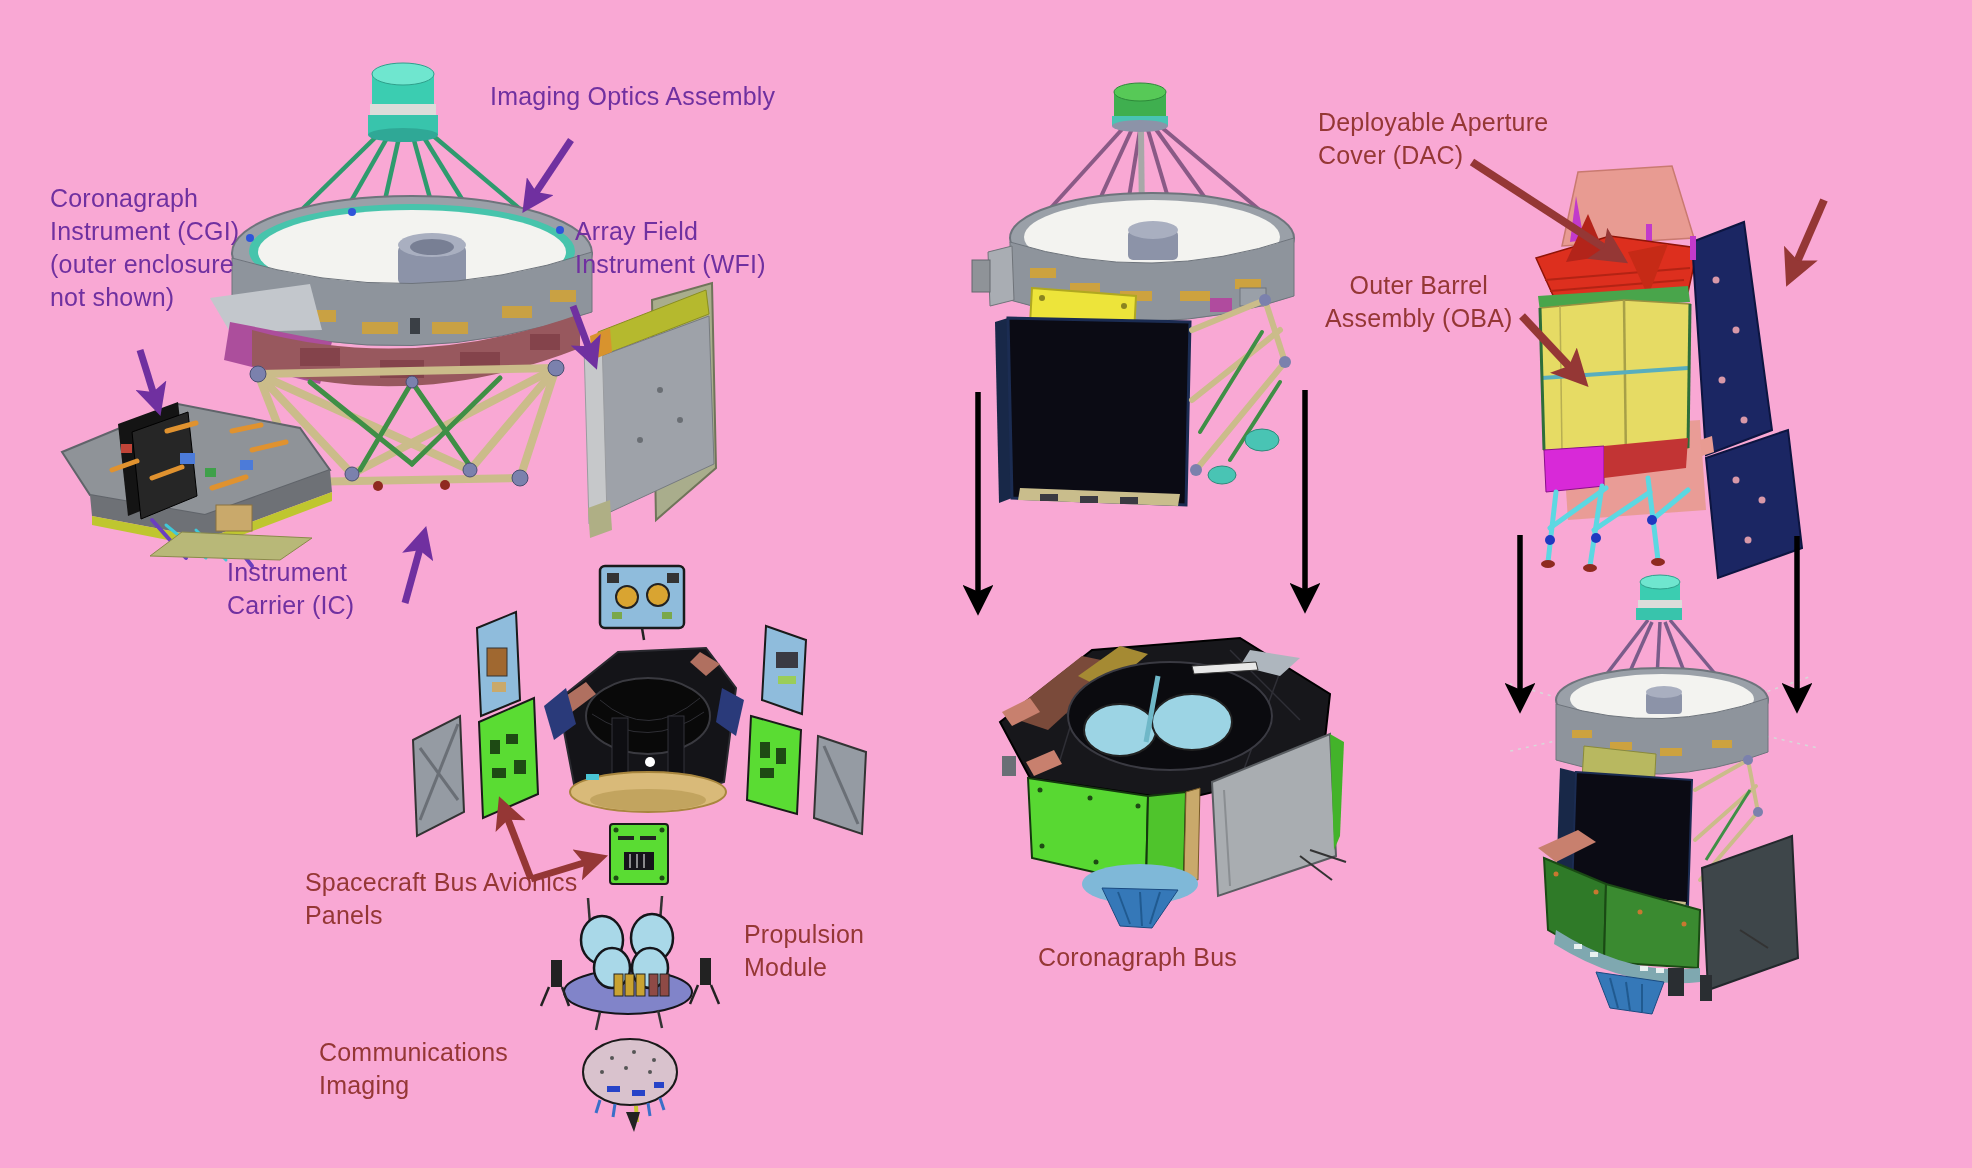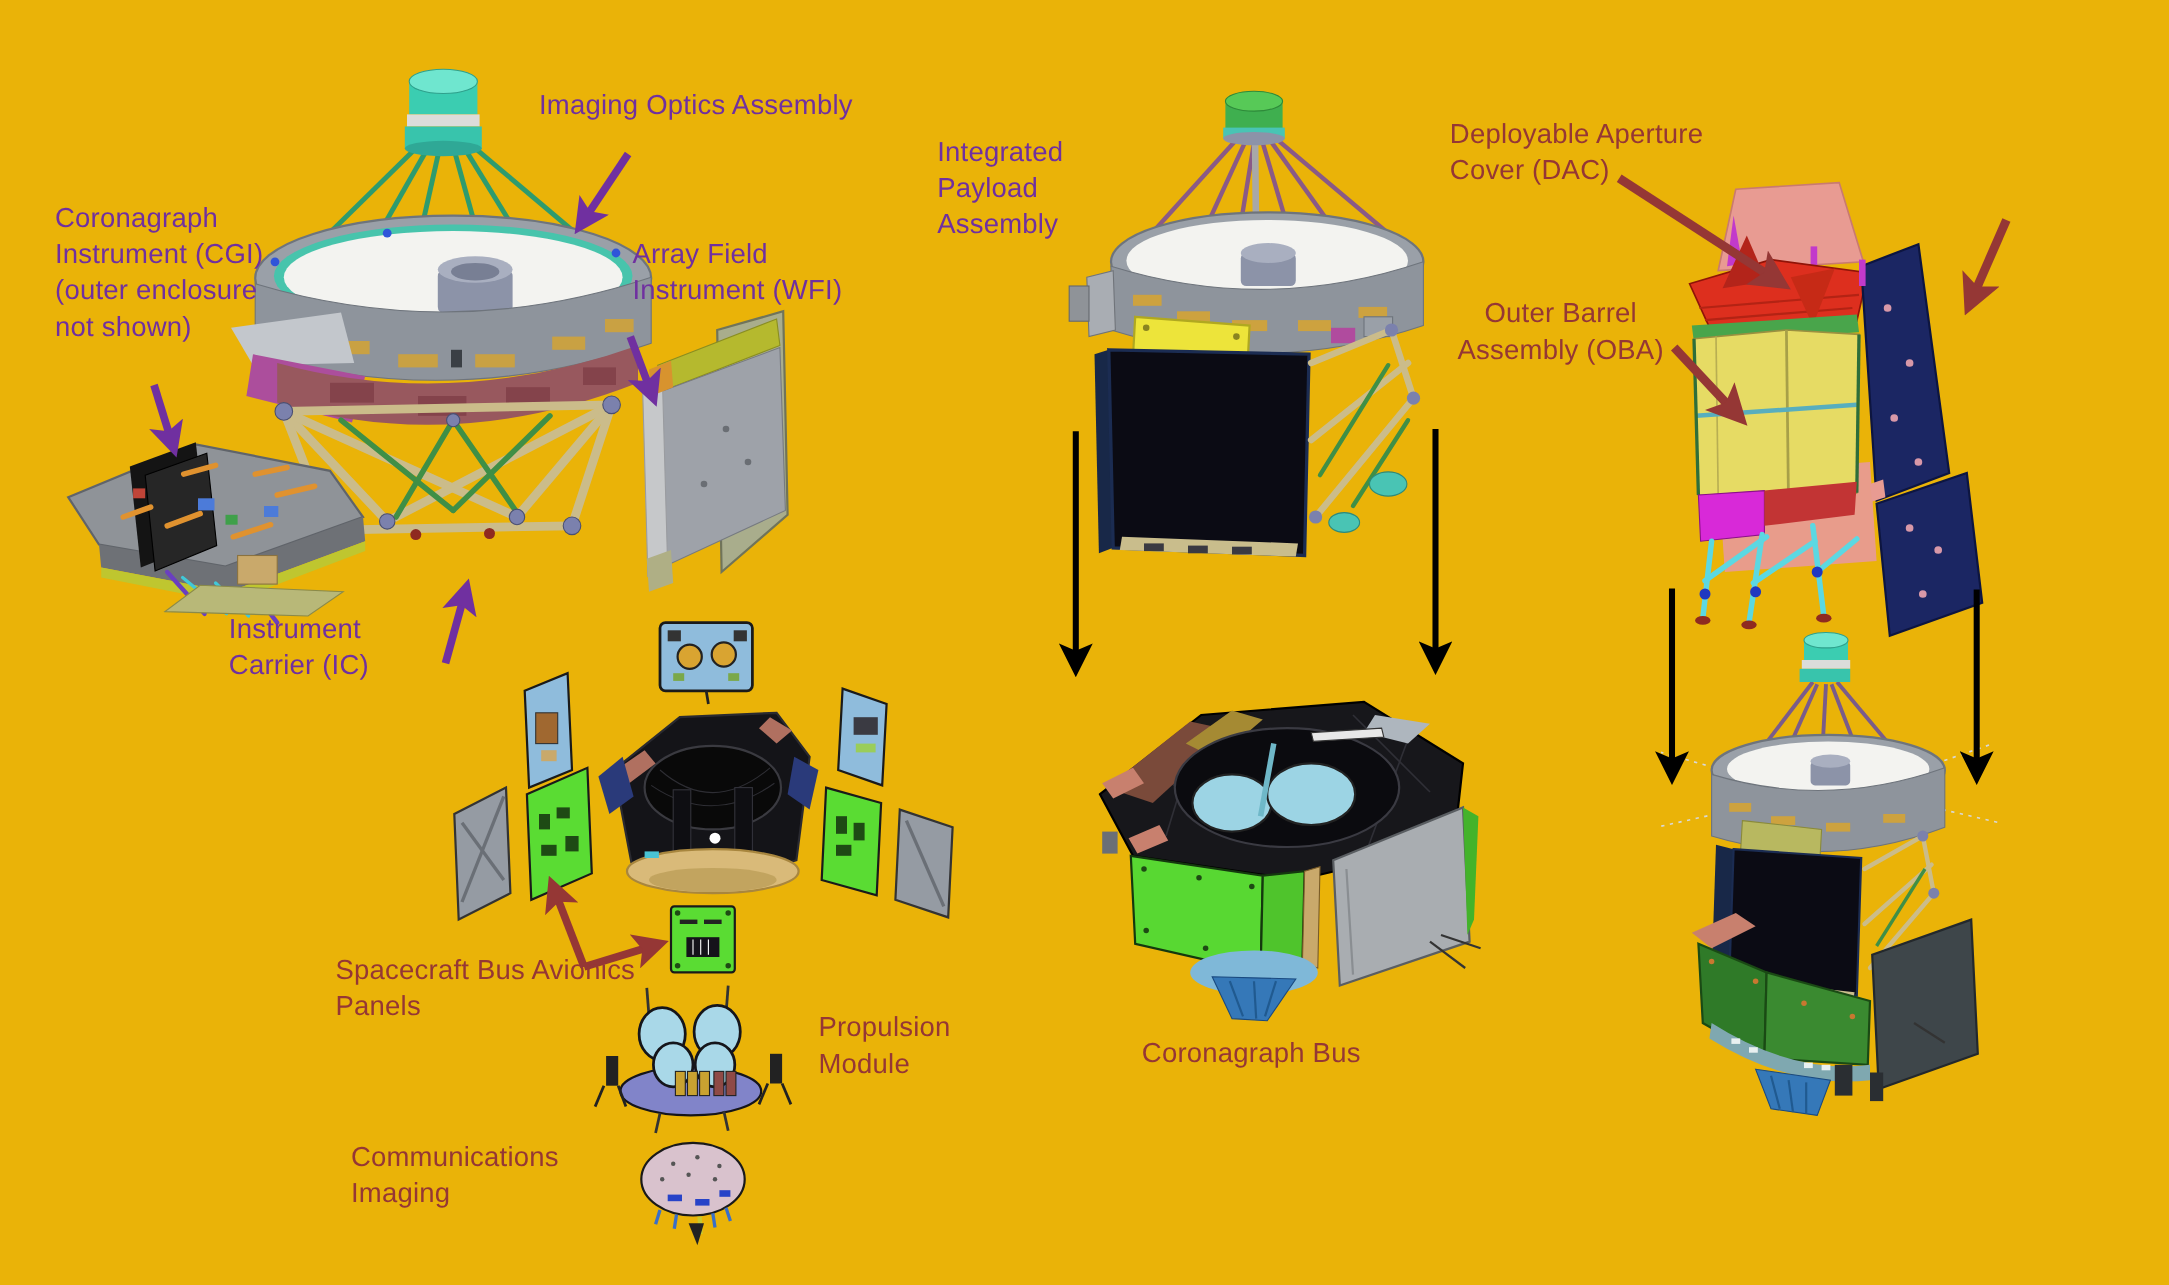--- a/index.html
+++ b/index.html
@@ -1,17 +1,17 @@
 <!DOCTYPE html>
 <html><head>
 <meta charset="utf-8">
 <style>
   html,body{margin:0;padding:0;background:#fff;}
   .canvas{
-    position:relative;width:1972px;height:1168px;background:#eab308;
+    position:relative;width:1972px;height:1168px;background:#f9a8d4;
     font-family:"Liberation Sans",sans-serif;overflow:hidden;
   }
   .art{position:absolute;left:0;top:0;width:1972px;height:1168px;}
   .label{
     position:absolute;white-space:pre-line;font-size:25px;line-height:33px;
     font-weight:400;letter-spacing:0.2px;
   }
   .purple{color:#7030A0;}
   .red{color:#953735;}
 </style>
@@ -536,25 +536,22 @@
     </g>
   </svg>
 
   <div class="label purple" style="left:490px;top:80px;">Imaging Optics Assembly</div>
   <div class="label purple" style="left:50px;top:182px;">Coronagraph
 Instrument (CGI)
 (outer enclosure
 not shown)</div>
   <div class="label purple" style="left:575px;top:215px;">Array Field
 Instrument (WFI)</div>
-  <div class="label purple" style="left:208px;top:556px;">Instrument
+  <div class="label purple" style="left:227px;top:556px;">Instrument
 Carrier (IC)</div>
-  <div class="label purple" style="left:852px;top:122px;">Integrated
-Payload
-Assembly</div>
   <div class="label red" style="left:1318px;top:106px;">Deployable Aperture
 Cover (DAC)</div>
   <div class="label red" style="left:1325px;top:269px;text-align:center;">Outer Barrel
 Assembly (OBA)</div>
   <div class="label red" style="left:305px;top:866px;">Spacecraft Bus Avionics
 Panels</div>
   <div class="label red" style="left:744px;top:918px;">Propulsion
 Module</div>
   <div class="label red" style="left:319px;top:1036px;">Communications
 Imaging</div>

